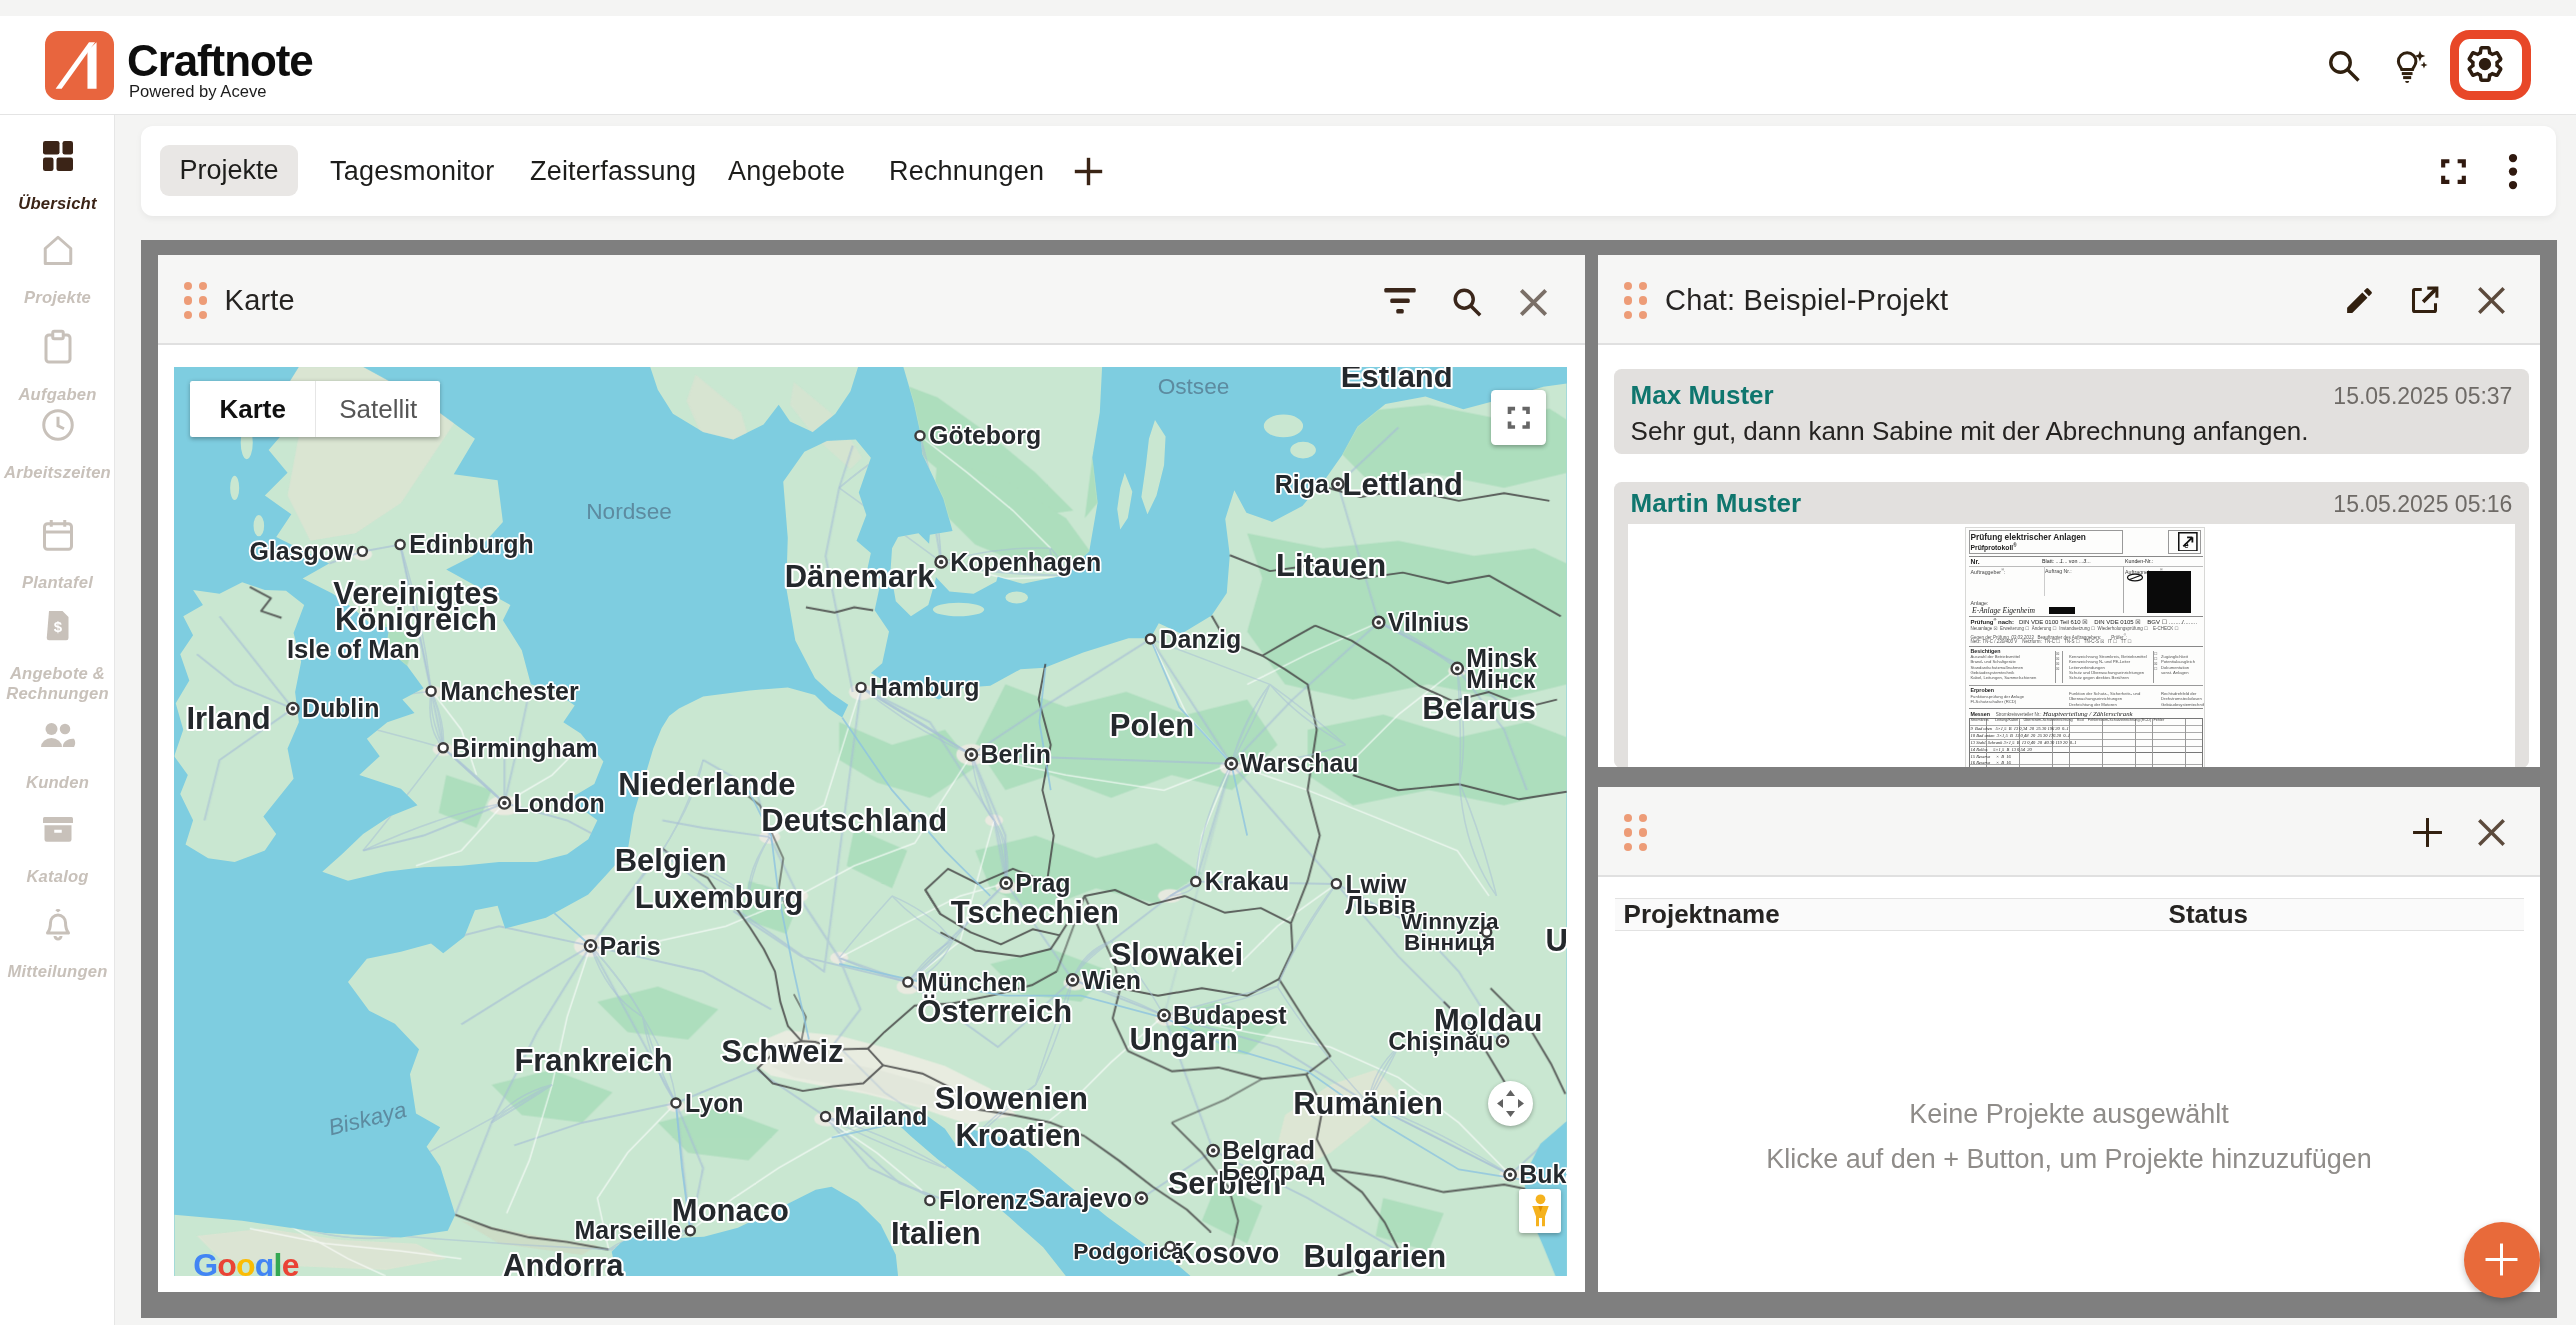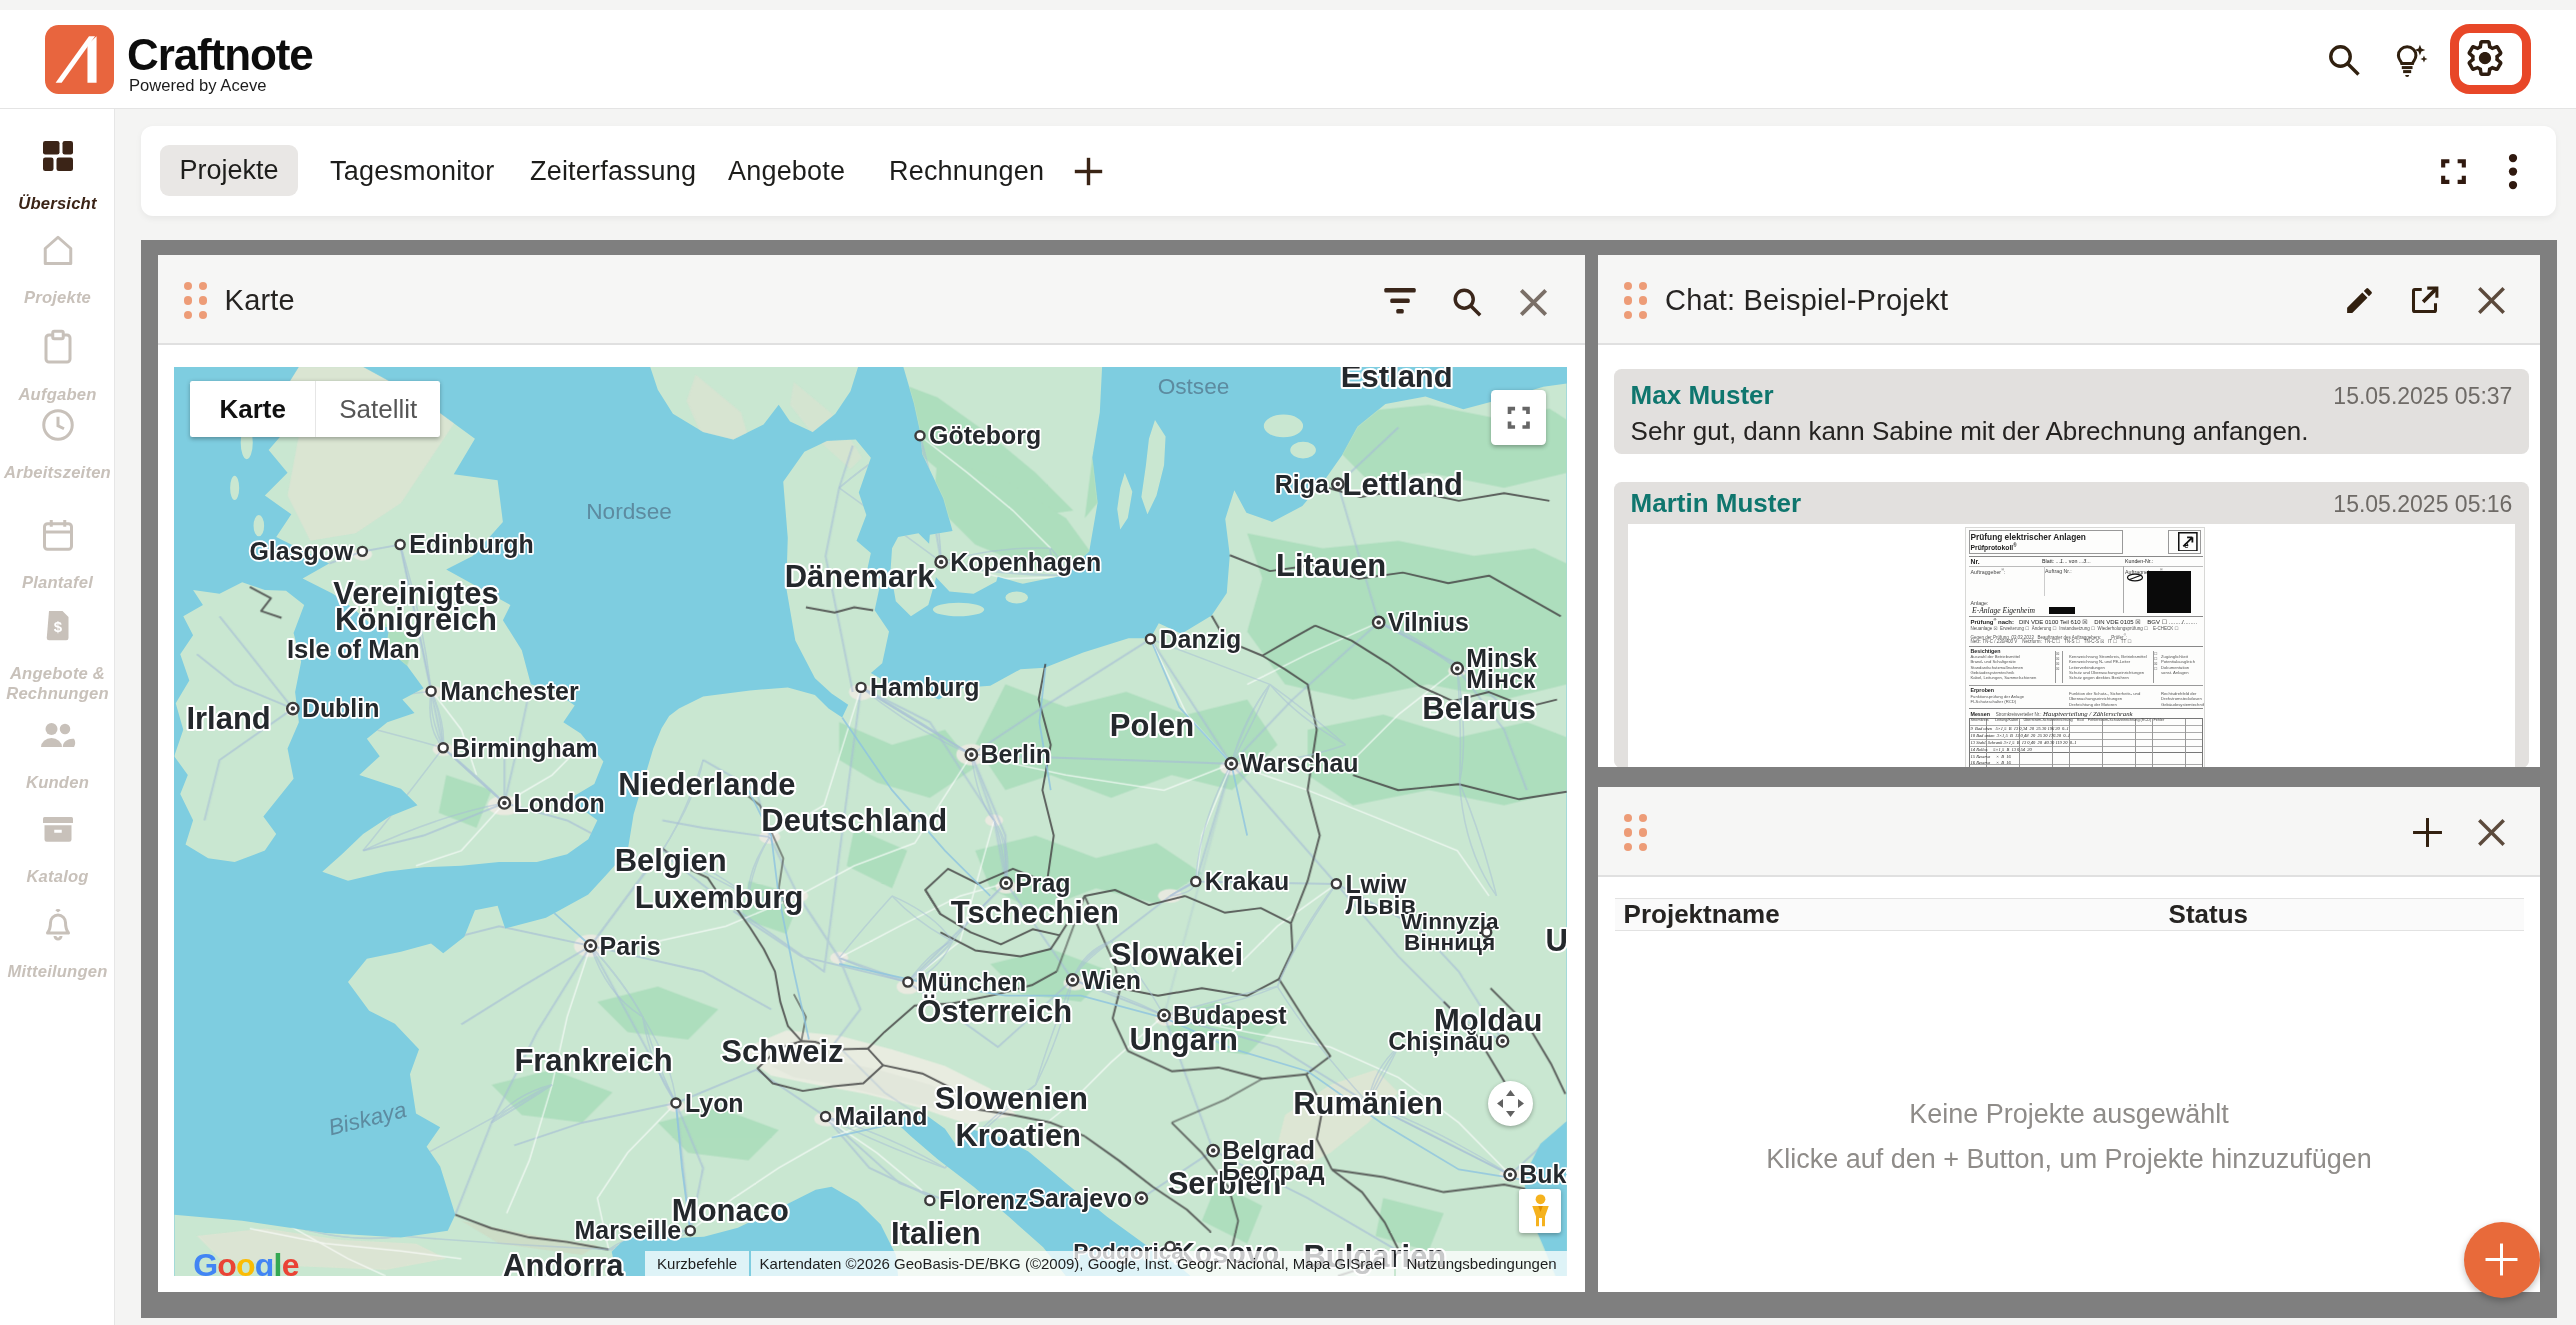--- a/index.html
+++ b/index.html
@@ -1,19 +1,19 @@
 <!DOCTYPE html>
 <html style="font-size:12px"><head>
 <meta charset="utf-8">
 <style>
 * { margin:0; padding:0; box-sizing:border-box; }
 html,body { width:2576px; height:1326px; overflow:hidden; background:#f4f4f3; font-family:"Liberation Sans", sans-serif; }
 .abs { position:absolute; }
 
-#header { position:absolute; left:0; top:10px; width:2576px; height:99px; background:#fff; border-bottom:1.5px solid #e4e4e4; z-index:5;padding-left:44px;}
+#header { position:absolute; left:0; top:16px; width:2576px; height:99px; background:#fff; border-bottom:1.5px solid #e4e4e4; z-index:5;padding-left:44px;}
 #logo { position:absolute; left:45px; top:15px; width:69px; height:69px; border-radius:13.6px; background:#E8653E; }
 #brand { position:absolute; left:127px; top:19.7px; font-size:44px; font-weight:700; color:#0d0d0d; letter-spacing:-1.1px;}
 #brandsub { position:absolute; left:129px; top:66px; font-size:16.6px; font-weight:500; color:#1c1c1c; letter-spacing:0px;}
 .hicon { position:absolute; top:30px; width:39px; height:39px; }
 #gearbox { position:absolute; left:2450px; top:14.4px; width:81px; height:70px; border-radius:19.7px; border:9.8px solid #E84728; background:#fff; }
 
 #sidebar { position:absolute; left:0; top:99px; width:115px; height:1227px; background:#fff; border-right:1.5px solid #e6e6e6; z-index:4;}
 .sbitem { position:absolute; left:0; width:115px; text-align:center; }
 .sbitem svg { display:block; margin:0 auto; }
 .sblabel { font-size:16.6px; font-weight:700; letter-spacing:0.2px; margin-top:20px; line-height:19.7px;font-style:italic;}
@@ -692,25 +692,20 @@
 <div style="position:absolute;left:1345px;top:822px;width:42px;height:44px;background:#fff;border-radius:3px;box-shadow:0 1.5px 4.5px rgba(0,0,0,0.3);">
   <svg style="position:absolute;left:9.8px;top:5.3px;" width="23" height="33" viewBox="0 0 30 44">
             <circle cx="15" cy="7" r="6.5" fill="#f5b21e"></circle>
             <path d="M4 16 L26 16 L21 30 L21 43 L17 43 L17 32 L13 32 L13 43 L9 43 L9 30 Z" fill="#f5b21e"></path>
             <path d="M12 16 L18 16 L15 24 Z" fill="#e08f00"></path>
           </svg>
 </div>
 <div style="position:absolute;left:19px;top:880px;font-size:32px;font-weight:700;letter-spacing:-0.8px;">
   <span style="color:#4285F4;">G</span><span style="color:#EA4335;">o</span><span style="color:#FBBC05;">o</span><span style="color:#4285F4;">g</span><span style="color:#34A853;">l</span><span style="color:#EA4335;">e</span>
 </div>
-<div style="position:absolute;right:0;bottom:0;height:25px;display:flex;font-size:15px;color:#1e1e1e;">
-  <div style="background:rgba(255,255,255,0.75);padding:0 12px;line-height:25px;margin-right:1.5px;">Kurzbefehle</div>
-  <div style="background:rgba(255,255,255,0.75);padding:0 9px;line-height:25px;">Kartendaten ©2026 GeoBasis-DE/BKG (©2009), Google, Inst. Geogr. Nacional, Mapa GISrael</div>
-  <div style="background:rgba(255,255,255,0.75);padding:0 10.6px;line-height:25px;margin-left:1.5px;">Nutzungsbedingungen</div>
-</div>
     </div>
   </div>
 
   <div class="panel" id="chat" style="left:1457px;top:15px;width:942px;height:512px;">
     <div class="phead">
       <div class="dots">
           <i style="left:0;top:0"></i>
           <i style="left:15px;top:0"></i>
           <i style="left:0;top:14.4px"></i>
           <i style="left:15px;top:14.4px"></i>

